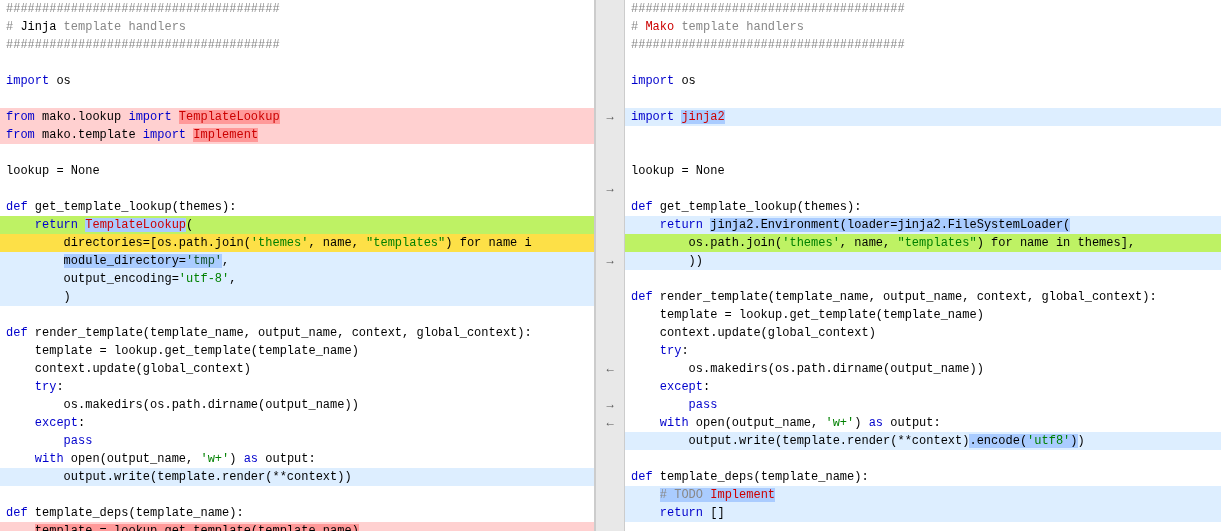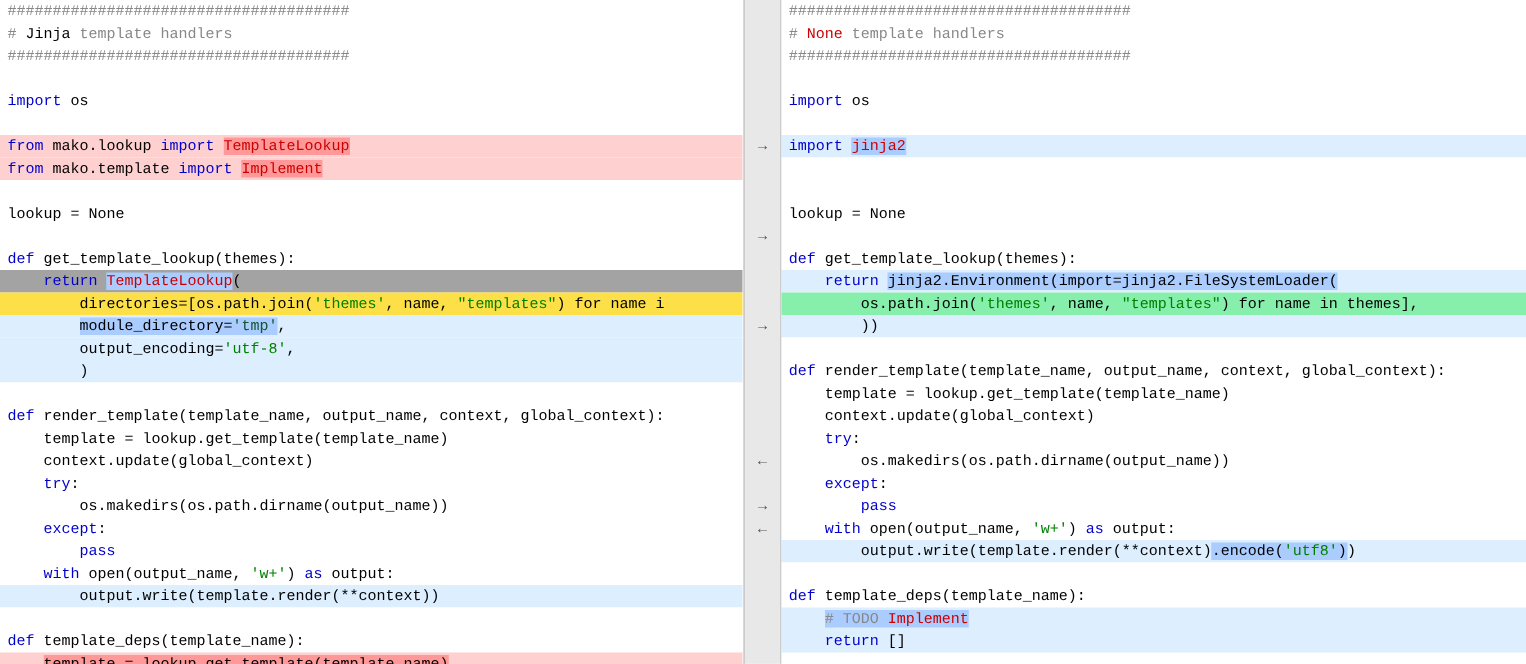--- a/index.html
+++ b/index.html
@@ -54,21 +54,21 @@
     <div class="line line-normal"><span class="line-content"><span style="color:#0000cc">import</span> os</span></div>
     <div class="line line-normal"><span class="line-content">&nbsp;</span></div>
 
     <div class="line" style="background:#ffd0d0;align-items:center;"><span class="line-content"><span style="color:#0000cc">from</span> mako.lookup <span style="color:#0000cc">import</span> <span style="background:#ff9999;color:#cc0000">TemplateLookup</span></span></div>
     <div class="line" style="background:#ffd0d0;"><span class="line-content"><span style="color:#0000cc">from</span> mako.template <span style="color:#0000cc">import</span> <span style="background:#ff9999;color:#cc0000">Implement</span></span></div>
     <div class="line line-normal"><span class="line-content">&nbsp;</span></div>
     <div class="line line-normal"><span class="line-content">lookup = None</span></div>
     <div class="line line-normal"><span class="line-content">&nbsp;</span></div>
     <div class="line line-normal"><span class="line-content"><span style="color:#0000cc">def</span> get_template_lookup(themes):</span></div>
 
-    <div class="line" style="background:#a3a3a3;"><span class="line-content">    <span style="color:#0000cc">return</span> <span style="background:#aaccff;color:#cc0000">TemplateLookup</span>(</span></div>
+    <div class="line" style="background:#bef264;"><span class="line-content">    <span style="color:#0000cc">return</span> <span style="background:#aaccff;color:#cc0000">TemplateLookup</span>(</span></div>
     <div class="line" style="background:#fde047;"><span class="line-content">        directories=[os.path.join(<span style="color:#008000">'themes'</span>, name, <span style="color:#008000">"templates"</span>) for name i</span></div>
     <div class="line" style="background:#ddeeff;"><span class="line-content">        <span style="background:#aaccff">module_directory=<span style="color:#14532d">'tmp'</span></span>,</span></div>
     <div class="line" style="background:#ddeeff;"><span class="line-content">        output_encoding=<span style="color:#008000">'utf-8'</span>,</span></div>
     <div class="line" style="background:#ddeeff;"><span class="line-content">        )</span></div>
     <div class="line line-normal"><span class="line-content">&nbsp;</span></div>
     <div class="line line-normal"><span class="line-content"><span style="color:#0000cc">def</span> render_template(template_name, output_name, context, global_context):</span></div>
     <div class="line line-normal"><span class="line-content">    template = lookup.get_template(template_name)</span></div>
     <div class="line line-normal"><span class="line-content">    context.update(global_context)</span></div>
     <div class="line line-normal"><span class="line-content">    <span style="color:#0000cc">try</span>:</span></div>
     <div class="line line-normal"><span class="line-content">        os.makedirs(os.path.dirname(output_name))</span></div>
@@ -94,35 +94,35 @@
     <div style="height:90px;"></div>
     <div style="height:18px; display:flex; align-items:center; justify-content:center; width:100%; font-size:12px; color:#555;">←</div>
     <div style="height:18px;"></div>
     <div style="height:18px; display:flex; align-items:center; justify-content:center; width:100%; font-size:12px; color:#555;">→</div>
     <div style="height:18px; display:flex; align-items:center; justify-content:center; width:100%; font-size:12px; color:#555;">←</div>
   </div>
 
   <div class="pane pane-right" style="flex:1; overflow:auto; background:#fff;">
 
     <div class="line line-normal"><span class="line-content" style="color:#888">######################################</span></div>
-    <div class="line line-normal"><span class="line-content"><span style="color:#888"># </span><span style="color:#cc0000">None</span><span style="color:#888"> template handlers</span></span></div>
+    <div class="line line-normal"><span class="line-content"><span style="color:#888"># </span><span style="color:#cc0000">Mako</span><span style="color:#888"> template handlers</span></span></div>
     <div class="line line-normal"><span class="line-content" style="color:#888">######################################</span></div>
     <div class="line line-normal"><span class="line-content">&nbsp;</span></div>
     <div class="line line-normal"><span class="line-content"><span style="color:#0000cc">import</span> os</span></div>
     <div class="line line-normal"><span class="line-content">&nbsp;</span></div>
 
     <div class="line" style="background:#ddeeff;"><span class="line-content"><span style="color:#0000cc">import</span> <span style="background:#aaccff;color:#cc0000">jinja2</span></span></div>
     <div class="line line-normal"><span class="line-content">&nbsp;</span></div>
     <div class="line line-normal"><span class="line-content">&nbsp;</span></div>
     <div class="line line-normal"><span class="line-content">lookup = None</span></div>
     <div class="line line-normal"><span class="line-content">&nbsp;</span></div>
     <div class="line line-normal"><span class="line-content"><span style="color:#0000cc">def</span> get_template_lookup(themes):</span></div>
 
-    <div class="line" style="background:#ddeeff;"><span class="line-content">    <span style="color:#0000cc">return</span> <span style="background:#aaccff">jinja2.Environment(import=jinja2.FileSystemLoader(</span></span></div>
-    <div class="line" style="background:#86efac;"><span class="line-content">        os.path.join(<span style="color:#008000">'themes'</span>, name, <span style="color:#008000">"templates"</span>) for name in themes],</span></div>
+    <div class="line" style="background:#ddeeff;"><span class="line-content">    <span style="color:#0000cc">return</span> <span style="background:#aaccff">jinja2.Environment(loader=jinja2.FileSystemLoader(</span></span></div>
+    <div class="line" style="background:#bef264;"><span class="line-content">        os.path.join(<span style="color:#008000">'themes'</span>, name, <span style="color:#008000">"templates"</span>) for name in themes],</span></div>
     <div class="line" style="background:#ddeeff;"><span class="line-content">        ))</span></div>
     <div class="line line-normal"><span class="line-content">&nbsp;</span></div>
     <div class="line line-normal"><span class="line-content"><span style="color:#0000cc">def</span> render_template(template_name, output_name, context, global_context):</span></div>
     <div class="line line-normal"><span class="line-content">    template = lookup.get_template(template_name)</span></div>
     <div class="line line-normal"><span class="line-content">    context.update(global_context)</span></div>
     <div class="line line-normal"><span class="line-content">    <span style="color:#0000cc">try</span>:</span></div>
     <div class="line line-normal"><span class="line-content">        os.makedirs(os.path.dirname(output_name))</span></div>
     <div class="line line-normal"><span class="line-content">    <span style="color:#0000cc">except</span>:</span></div>
     <div class="line line-normal"><span class="line-content">        <span style="color:#0000cc">pass</span></span></div>
     <div class="line line-normal"><span class="line-content">    <span style="color:#0000cc">with</span> open(output_name, <span style="color:#008000">'w+'</span>) <span style="color:#0000cc">as</span> output:</span></div>

